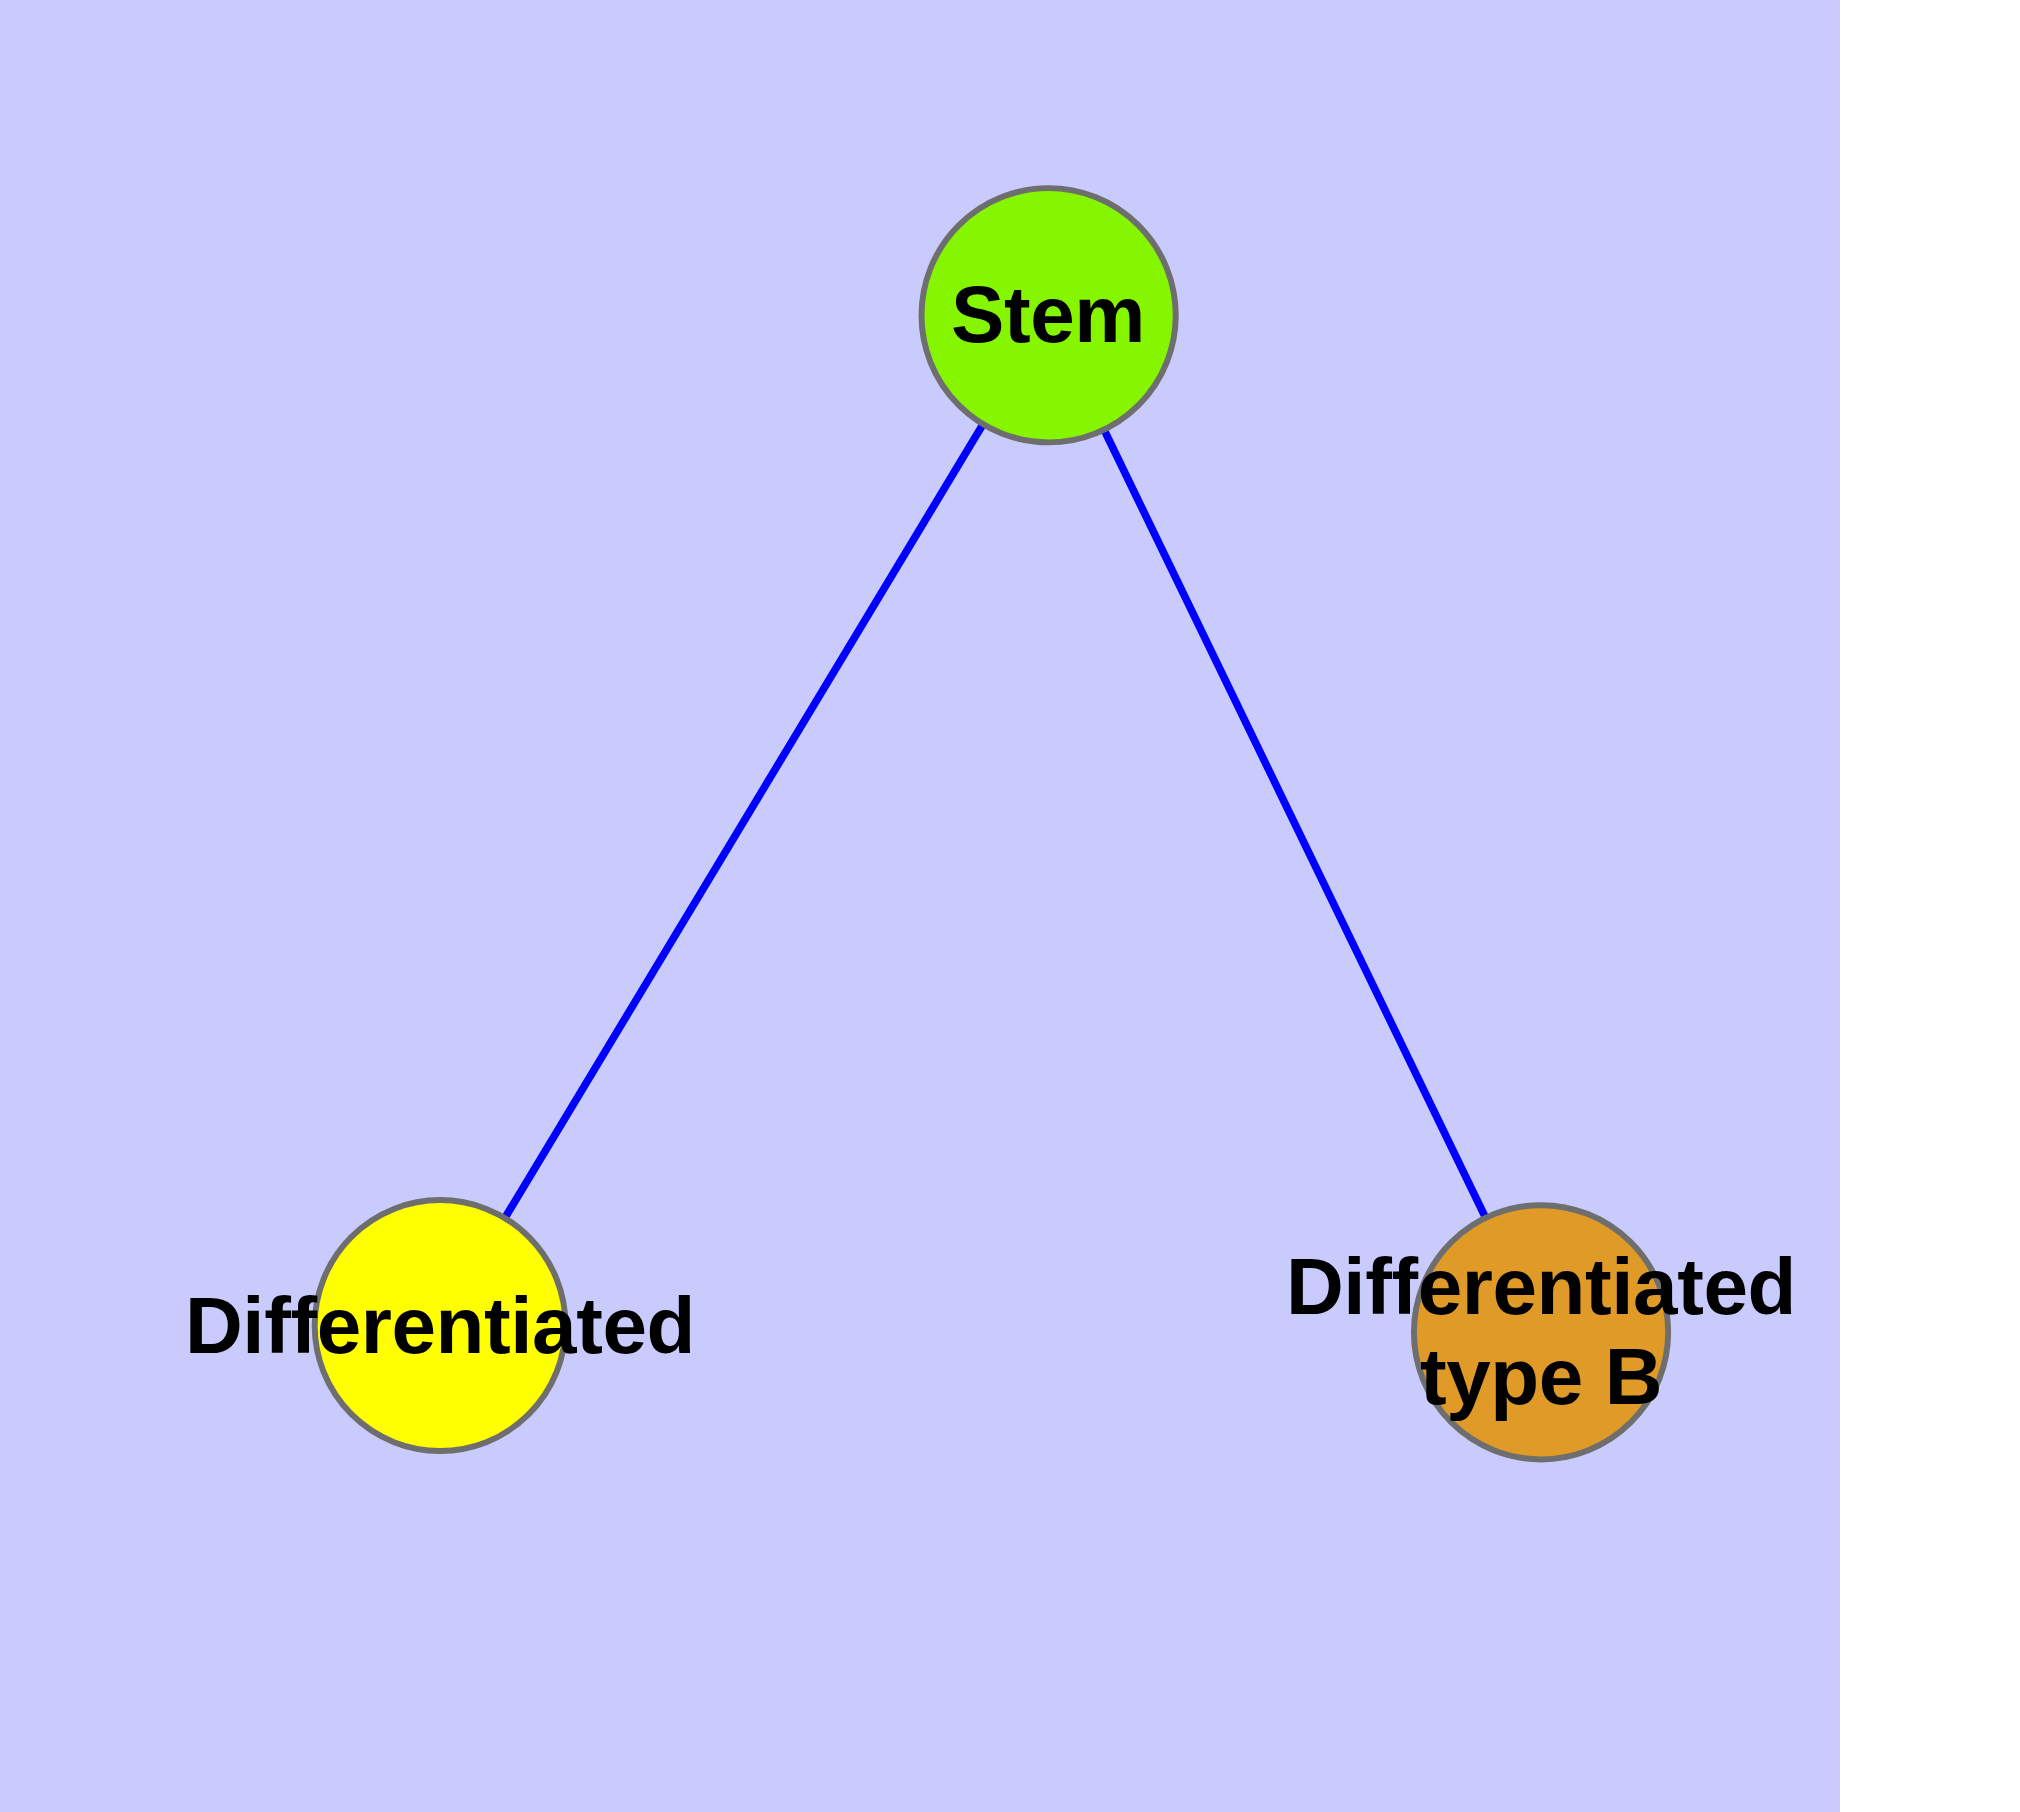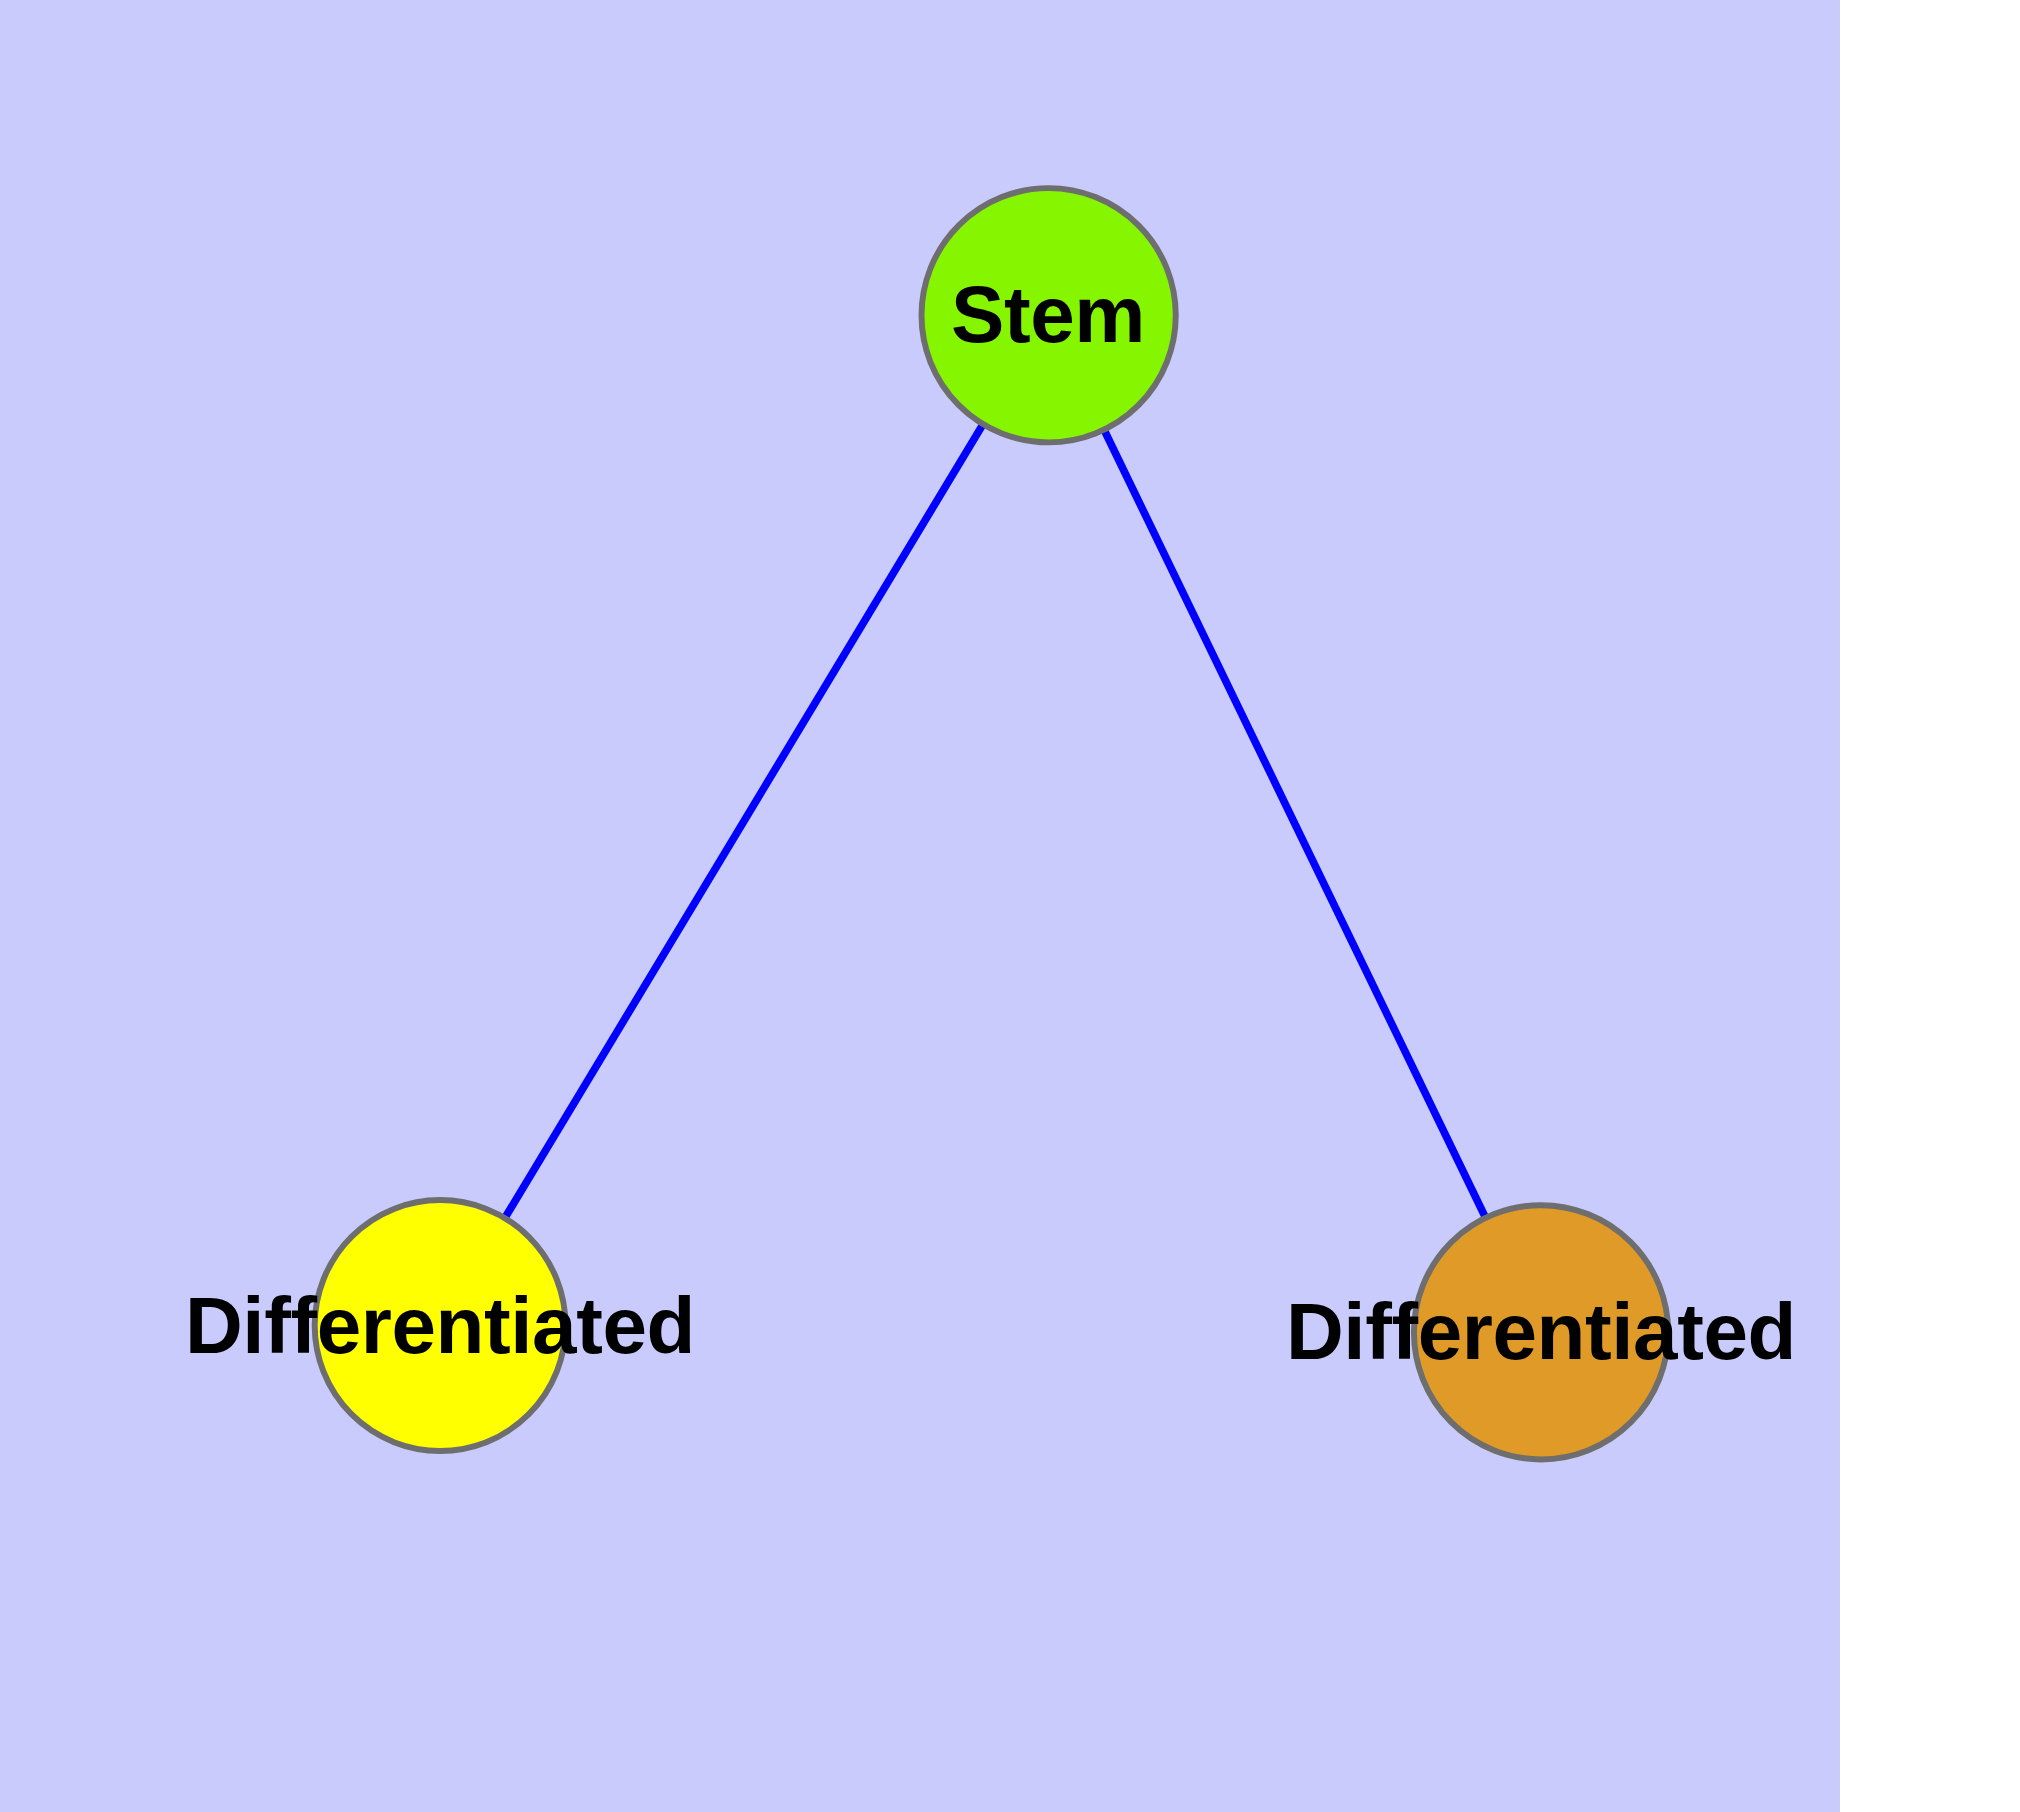--- a/index.html
+++ b/index.html
@@ -51,17 +51,17 @@
     <g id="node-layer">
         <circle cx="1237" cy="372" r="150" fill="#85f500" stroke="#6e6e6e" stroke-width="7"></circle>
         <circle cx="519" cy="1564" r="148" fill="#ffff00" stroke="#6e6e6e" stroke-width="7"></circle>
         <circle cx="1818" cy="1572" r="150" fill="#e09a28" stroke="#6e6e6e" stroke-width="7"></circle>
       </g>
   </svg>
 
   <div id="label-layer">
       <div class="node-label" style="left: 1048px; top: 315px;"><span class="lbl-line">Stem</span></div>
       <div class="node-label" style="left: 440px; top: 1326px;"><span class="lbl-line">Differentiated</span></div>
-      <div class="node-label" style="left: 1541px; top: 1332px;"><span class="lbl-line">Differentiated</span></div>
+      <div class="node-label" style="left: 1541px; top: 1332px;"><span class="lbl-line">Differentiated</span><span class="lbl-line">type B</span></div>
     </div>
 
 </div>
 
 
 </body></html>

